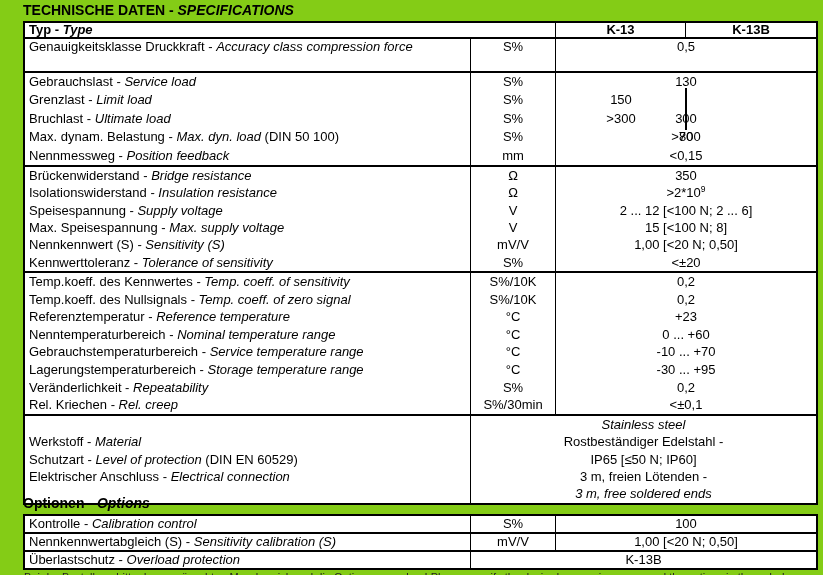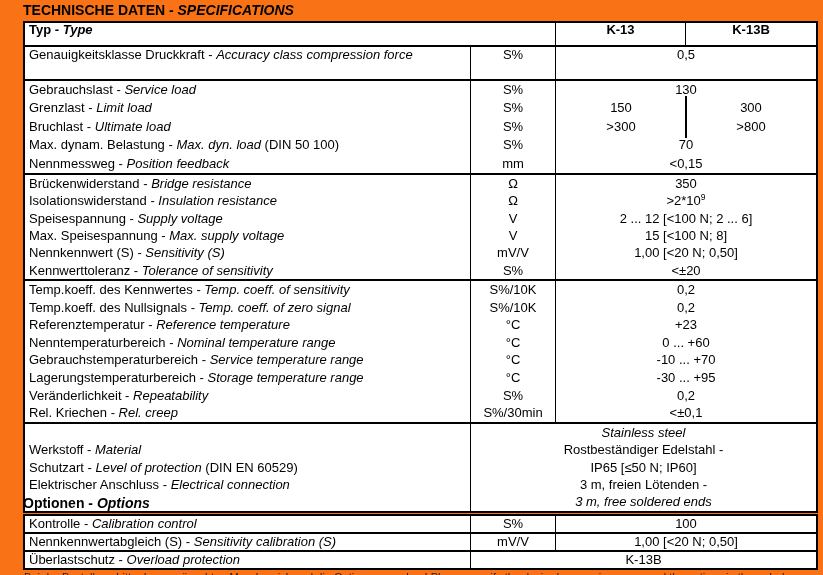--- a/index.html
+++ b/index.html
@@ -1,36 +1,36 @@
 <!DOCTYPE html>
 <html><head>
 <meta charset="utf-8">
 <style>
   html,body{margin:0;padding:0;background:#fff;}
-  .page{position:relative;width:823px;height:575px;background:#f97316;overflow:hidden;
+  .page{position:relative;width:823px;height:575px;background:#84cc16;overflow:hidden;
         font-family:"Liberation Sans",sans-serif;font-size:13px;color:#000;}
   .doc-title{position:absolute;left:23px;font-size:14px;font-weight:bold;white-space:nowrap;}
   .i{font-style:italic;}
   .sep{white-space:pre;}
   .tbl{position:absolute;left:23px;width:795px;box-sizing:border-box;border:2px solid #000;background:#fff;}
   .block{border-top:2px solid #000;position:relative;}
   .block:first-child{border-top:none;}
   .line{display:flex;}
   
-  .hd  .line{height:22px;line-height:14px;}
+  .hd  .line{height:14px;line-height:14px;}
   .b1  .line{height:32px;line-height:16px;}
   .b2  .line{height:18.4px;line-height:18.4px;}
   .b3  .line{height:17.33px;line-height:17.33px;}
   .b4  .line{height:17.62px;line-height:17.62px;}
   .b5  .line{height:17.4px;line-height:17.4px;}
   .opt .line{height:16px;line-height:16px;border-radius:7px;}
   .lc{width:445px;box-sizing:border-box;padding-left:4px;white-space:nowrap;overflow:hidden;}
   .uc{width:85px;box-sizing:border-box;border-left:1.5px solid #000;text-align:center;}
   .vc{flex:1;border-left:1.5px solid #000;text-align:center;white-space:nowrap;}
-  .vc.split{display:flex;text-align:left;}
+  .vc.split{display:flex;text-align:left;flex-direction:column;}
   .v1{width:130px;box-sizing:border-box;text-align:center;}
   .v2{flex:1;text-align:center;}
   
   .hlabel{width:530px;box-sizing:border-box;padding-left:4px;font-weight:bold;white-space:nowrap;}
   .hc1{width:130px;box-sizing:border-box;border-left:1.5px solid #000;text-align:center;font-weight:bold;}
   .hc2{flex:1;border-left:1.5px solid #000;text-align:center;font-weight:bold;}
   .split-divider{position:absolute;left:660px;top:15px;width:1.5px;height:42px;background:#000;}
   sup{font-size:8.5px;line-height:0;}
   .footnote{position:absolute;left:24px;top:571px;font-size:11px;white-space:nowrap;color:#222;}
 </style>

